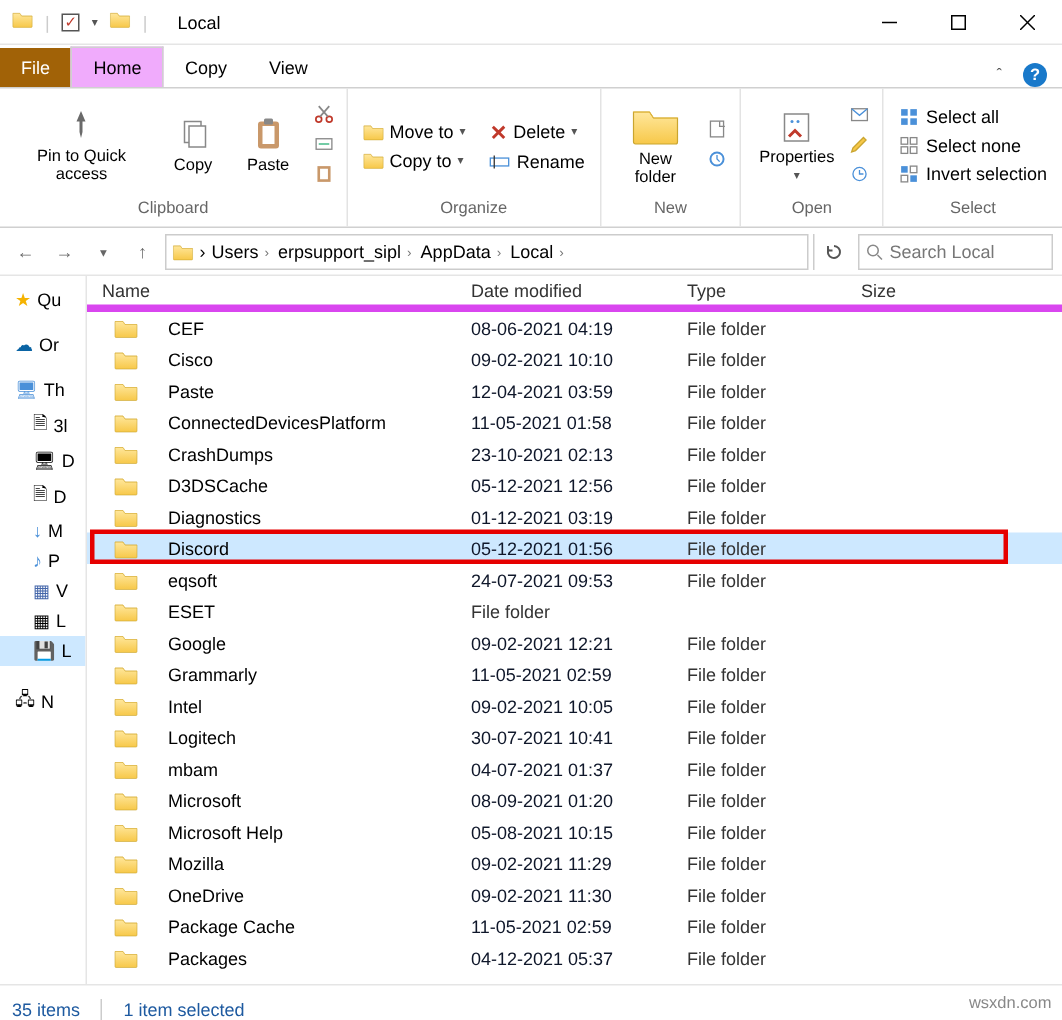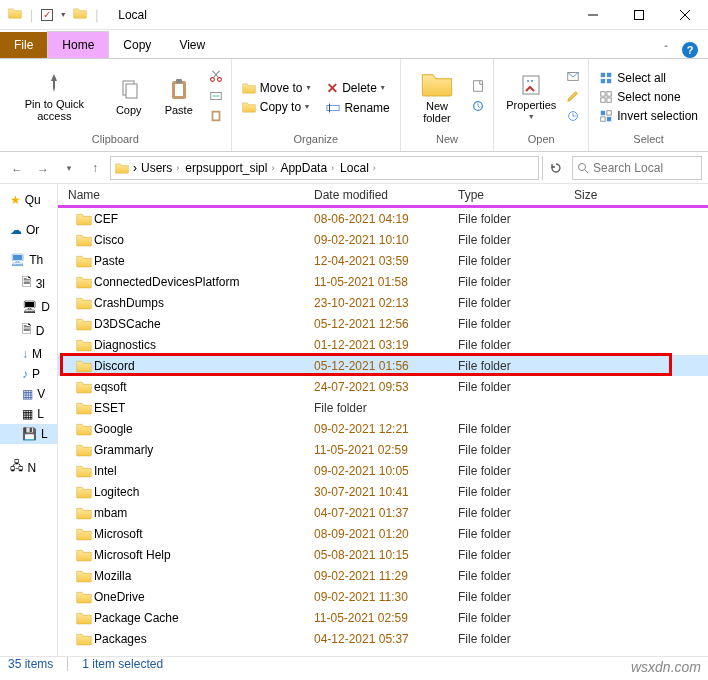--- a/index.html
+++ b/index.html
@@ -32,37 +32,37 @@
 .crumb .sep { color: #777; font-size: 9px; margin: 0 2px; }
 .refresh { border-left: 1px solid #ccc; width: 26px; height: 24px; display: flex; align-items: center; justify-content: center; margin-left: -1px; }
 .search { width: 130px; border: 1px solid #ccc; height: 24px; display: flex; align-items: center; padding: 0 4px; color: #777; gap: 4px; font-size: 12px; }
 .content { display: flex; height: calc(680px - 30px - 28px - 94px - 32px - 24px); }
 .sidebar { width: 58px; border-right: 1px solid #e5e5e5; overflow: hidden; padding-top: 6px; white-space: nowrap; }
 .side-item { display: flex; align-items: center; gap: 4px; padding: 3px 4px 3px 10px; font-size: 12px; }
 .side-item.sub { padding-left: 22px; }
 .side-item.sel { background: #cde8ff; }
 .side-sep { height: 10px; }
 .listview { flex: 1; position: relative; overflow: hidden; }
-.columns { display: flex; border-bottom: 3px solid #d946ef; font-size: 12px; color: #333; height: 24px; align-items: center; position: sticky; top: 0; background: #fff; }
+.columns { display: flex; border-bottom: 5px solid #d946ef; font-size: 12px; color: #333; height: 24px; align-items: center; position: sticky; top: 0; background: #fff; }
 .col-name { width: 256px; padding-left: 10px; }
 .col-date { width: 144px; }
 .col-type { width: 116px; }
 .col-size { width: 70px; }
 .rows { overflow-y: auto; height: calc(100% - 24px); }
 .row { display: flex; align-items: center; height: 21px; font-size: 12px; }
-.row .c-name { width: 256px; padding-left: 18px; display: flex; align-items: flex-start; gap: 2px; }
-.row .c-date { width: 144px; color: #a16207; }
+.row .c-name { width: 256px; padding-left: 18px; display: flex; align-items: flex-start; gap: 20px; }
+.row .c-date { width: 144px; color: #0f172a; }
 .row .c-type { width: 116px; color: #333; }
 .row.selected { background: #cde8ff; }
 .highlight-box { position: absolute; border: 3px solid #e60000; pointer-events: none; }
-.statusbar { display: flex; align-items: flex-start; height: 24px; border-top: 1px solid #e5e5e5; font-size: 12px; color: #1e5aa0; padding: 0 8px; gap: 14px; }
+.statusbar { display: flex; align-items: flex-end; height: 24px; border-top: 1px solid #e5e5e5; font-size: 12px; color: #1e5aa0; padding: 0 8px; gap: 14px; }
 .statusbar .sep { width: 1px; height: 14px; background: #ccc; }
 .folder-icon { width: 16px; height: 14px; }
 .scroll-indicator { position: absolute; right: 2px; top: 2px; width: 14px; height: 14px; display:flex; align-items:center; justify-content:center; color:#555; }
-.watermark { position: absolute; right: 4px; bottom: 4px; font-size: 14px; color: #888; background: rgba(255,255,255,0.7); padding: 1px 3px; font-style: italic; }
+.watermark { position: absolute; right: 4px; bottom: 4px; font-size: 11px; color: #888; background: rgba(255,255,255,0.7); padding: 1px 3px; }
 </style>
 </head>
 <body>
 
 <svg width="0" height="0" style="position:absolute">
   <defs>
     <linearGradient id="fg" x1="0" y1="0" x2="0" y2="1">
       <stop offset="0" stop-color="#ffe79c"></stop>
         <stop offset="1" stop-color="#f7c849"></stop>
     </linearGradient>

